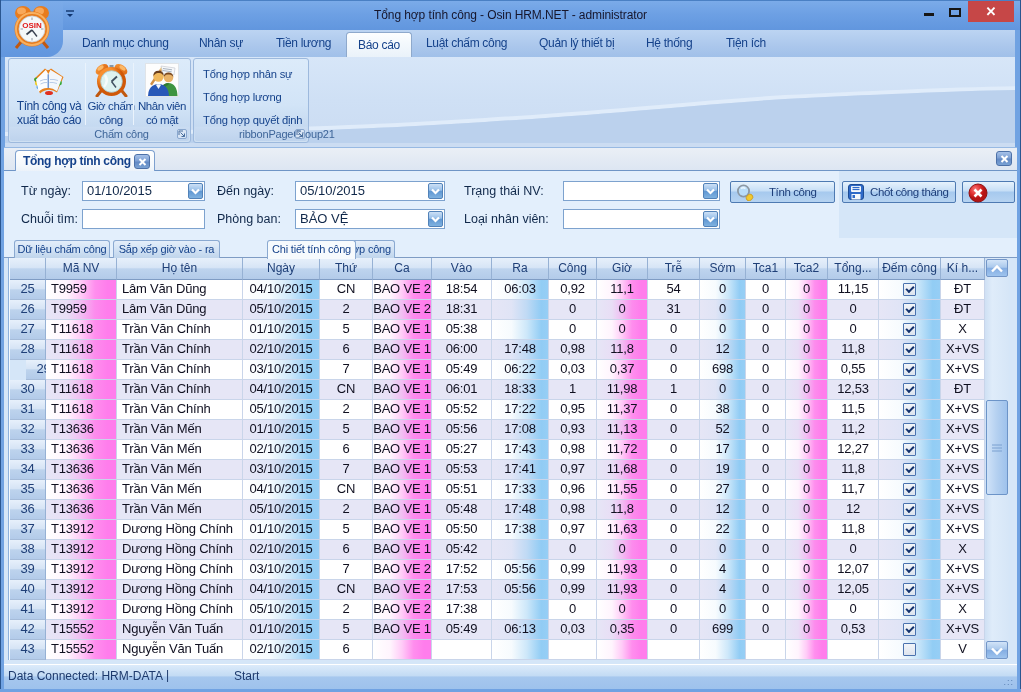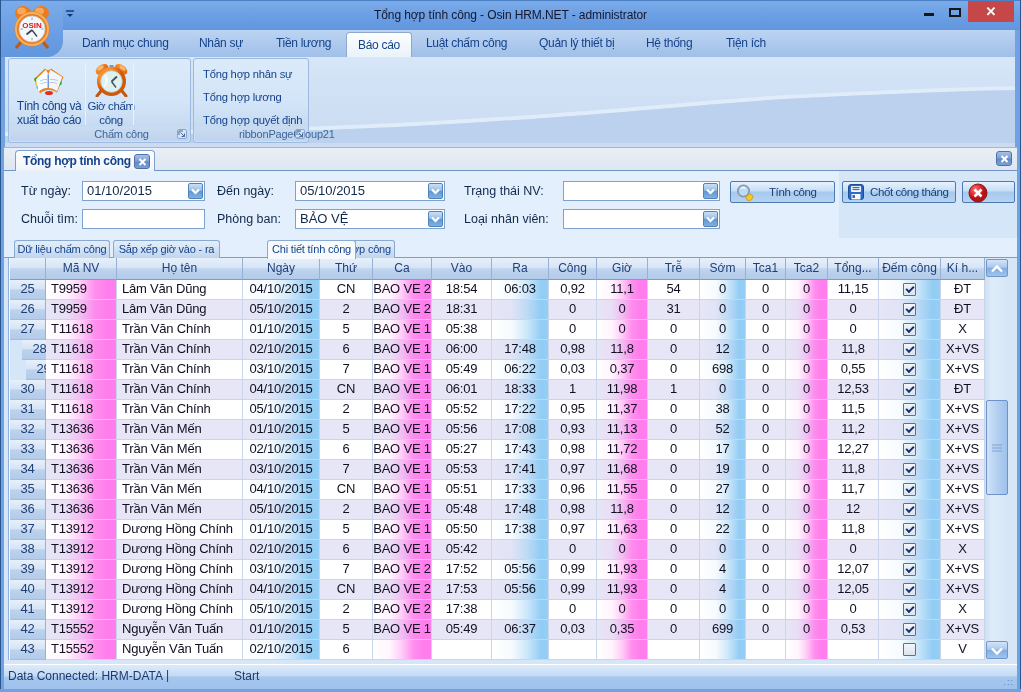--- a/index.html
+++ b/index.html
@@ -206,20 +206,40 @@
             <circle cx="18.5" cy="18.5" r="10.8" fill="#ddf2f0"></circle>
             <circle cx="18.5" cy="18.5" r="10.8" fill="none" stroke="#a8c4c8" stroke-width="0.8"></circle>
             <path d="M12,12 Q16,18 11,24" stroke="#ffffff" stroke-width="2.5" fill="none" opacity="0.7"></path>
             <path d="M18.5,18.5 L24,13.5" stroke="#405060" stroke-width="1.8"></path>
             <path d="M18.5,18.5 L23,24.5" stroke="#405060" stroke-width="1.4"></path>
           </svg>
         </div>
         <div class="cap">Giờ chấm<br>công</div>
       </div>
       <div class="gsep" style="left:124px;"></div>
+      <div class="rbtn" style="left:125px;width:56px;font-size:11.5px;">
+        <div class="ic">
+          <svg width="34" height="34" viewBox="0 0 34 34">
+            <rect x="0.5" y="0.5" width="33" height="33" fill="#fdfdfd" stroke="#e0e4e8"></rect>
+            <path d="M5,21 L15,6 L17,7.5 L7,22.5 Z" fill="#d09048"></path>
+            <path d="M15,6 L17,7.5 L18.5,4.5 L16.5,3.5 Z" fill="#f0c068"></path>
+            <path d="M16,3 L30,5 L29,12 L18,10.5 Z" fill="#f6f8fa" stroke="#c8ccd4" stroke-width="0.7"></path>
+            <path d="M18,5.5 L27,6.8 M17.7,7.5 L26.7,8.8" stroke="#a0aab8" stroke-width="0.9"></path>
+            <circle cx="23.5" cy="14.5" r="4.8" fill="#e8b268"></circle>
+            <path d="M18.7,14 Q19,9.5 23.5,9.5 Q28,9.5 28.3,14 L27,12.5 Q25,11 23.5,11.5 Q21,11 20,12.8 Z" fill="#7a4a22"></path>
+            <path d="M14.5,33 Q15,20.5 23.5,20 Q32,20.5 32.5,33 Z" fill="#3e9440"></path>
+            <path d="M14.5,33 Q15,20.5 23.5,20 L23.5,22 Q18,22.5 17,33 Z" fill="#2f7a33"></path>
+            <circle cx="13.5" cy="13.5" r="5.2" fill="#f0b85c"></circle>
+            <path d="M8.2,13 Q8.5,7.8 13.5,7.8 Q18.5,7.8 18.8,13 L17,11 Q15.5,9.5 13.5,10 Q11,9.5 9.8,11.5 Z" fill="#6a3e1c"></path>
+            <path d="M3,33 Q3.5,21.5 13.5,21 Q23.5,21.5 24,33 Z" fill="#2858b8"></path>
+            <path d="M11,22 L13.5,26 L16,22 L15,21.2 L12,21.2 Z" fill="#f4f6f8"></path>
+          </svg>
+        </div>
+        <div class="cap">Nhân viên<br>có mặt</div>
+      </div>
       <div class="caption">Chấm công
         <span class="launcher">
             <svg width="8" height="8" viewBox="0 0 8 8">
               <path d="M1 1 L5 1 M1 1 L1 5 M2.5 2.5 L6.5 6.5 M6.5 6.5 L6.5 3.5 M6.5 6.5 L3.5 6.5" stroke="#4a6f9e" stroke-width="1" fill="none"></path>
             </svg>
           </span>
       </div>
     </div>
     <div class="rgroup" style="left:188px;width:116px;">
       <div class="ritem" style="top:7px;">Tổng hợp nhân sự</div>
@@ -412,21 +432,21 @@
         <div class="gcell" style="left:587px;width:51px;background:linear-gradient(90deg, rgba(255,140,238,0) 0%, rgba(255,150,240,0.1) 30%, rgba(255,140,238,0.45) 50%, rgba(255,130,236,0.9) 70%, rgba(255,125,236,1) 88%, rgba(255,125,236,1) 100%),#ffffff;">0</div>
         <div class="gcell" style="left:638px;width:52px;background:#ffffff;">0</div>
         <div class="gcell" style="left:690px;width:46px;background:linear-gradient(90deg, rgba(142,202,243,0) 0%, rgba(150,205,244,0.08) 35%, rgba(145,203,243,0.45) 62%, rgba(140,202,244,0.95) 88%, rgba(150,206,245,1) 100%),#ffffff;">0</div>
         <div class="gcell" style="left:736px;width:40px;background:#ffffff;">0</div>
         <div class="gcell" style="left:776px;width:42px;background:linear-gradient(90deg, rgba(255,140,238,0) 0%, rgba(255,150,240,0.1) 30%, rgba(255,140,238,0.45) 50%, rgba(255,130,236,0.9) 70%, rgba(255,125,236,1) 88%, rgba(255,125,236,1) 100%),#ffffff;">0</div>
         <div class="gcell" style="left:818px;width:51px;background:#ffffff;">0</div>
         <div class="gcell" style="left:869px;width:62px;background:linear-gradient(90deg, rgba(142,202,243,0) 0%, rgba(150,205,244,0.08) 35%, rgba(145,203,243,0.45) 62%, rgba(140,202,244,0.95) 88%, rgba(150,206,245,1) 100%),#ffffff;"><span class="cb checked"></span></div>
         <div class="gcell" style="left:931px;width:44px;background:#ffffff;">X</div>
       </div>
       <div class="grow" style="top:82px;">
-        <div class="gcell icell" style="left:12px;width:36px;">28</div>
+        <div class="gcell icell" style="left:0px;width:36px;">28</div>
         <div class="gcell" style="left:36px;width:71px;background:linear-gradient(90deg, rgba(255,140,238,0) 0%, rgba(255,150,240,0.1) 30%, rgba(255,140,238,0.45) 50%, rgba(255,130,236,0.9) 70%, rgba(255,125,236,1) 88%, rgba(255,125,236,1) 100%),#e6e6f6;text-align:left;padding-left:5px;">T11618</div>
         <div class="gcell" style="left:107px;width:126px;background:#e6e6f6;text-align:left;padding-left:5px;">Trần Văn Chính</div>
         <div class="gcell" style="left:233px;width:77px;background:linear-gradient(90deg, rgba(142,202,243,0) 0%, rgba(150,205,244,0.08) 35%, rgba(145,203,243,0.45) 62%, rgba(140,202,244,0.95) 88%, rgba(150,206,245,1) 100%),#e6e6f6;">02/10/2015</div>
         <div class="gcell" style="left:310px;width:53px;background:#e6e6f6;">6</div>
         <div class="gcell" style="left:363px;width:59px;background:linear-gradient(90deg, rgba(255,140,238,0) 0%, rgba(255,150,240,0.1) 30%, rgba(255,140,238,0.45) 50%, rgba(255,130,236,0.9) 70%, rgba(255,125,236,1) 88%, rgba(255,125,236,1) 100%),#e6e6f6;">BAO VE 1</div>
         <div class="gcell" style="left:422px;width:60px;background:#e6e6f6;">06:00</div>
         <div class="gcell" style="left:482px;width:57px;background:linear-gradient(90deg, rgba(142,202,243,0) 0%, rgba(150,205,244,0.08) 35%, rgba(145,203,243,0.45) 62%, rgba(140,202,244,0.95) 88%, rgba(150,206,245,1) 100%),#e6e6f6;">17:48</div>
         <div class="gcell" style="left:539px;width:48px;background:#e6e6f6;">0,98</div>
         <div class="gcell" style="left:587px;width:51px;background:linear-gradient(90deg, rgba(255,140,238,0) 0%, rgba(255,150,240,0.1) 30%, rgba(255,140,238,0.45) 50%, rgba(255,130,236,0.9) 70%, rgba(255,125,236,1) 88%, rgba(255,125,236,1) 100%),#e6e6f6;">11,8</div>
         <div class="gcell" style="left:638px;width:52px;background:#e6e6f6;">0</div>
@@ -685,21 +705,21 @@
         <div class="gcell" style="left:931px;width:44px;background:#ffffff;">X</div>
       </div>
       <div class="grow" style="top:362px;">
         <div class="gcell icell" style="left:0px;width:36px;">42</div>
         <div class="gcell" style="left:36px;width:71px;background:linear-gradient(90deg, rgba(255,140,238,0) 0%, rgba(255,150,240,0.1) 30%, rgba(255,140,238,0.45) 50%, rgba(255,130,236,0.9) 70%, rgba(255,125,236,1) 88%, rgba(255,125,236,1) 100%),#e6e6f6;text-align:left;padding-left:5px;">T15552</div>
         <div class="gcell" style="left:107px;width:126px;background:#e6e6f6;text-align:left;padding-left:5px;">Nguyễn Văn Tuấn</div>
         <div class="gcell" style="left:233px;width:77px;background:linear-gradient(90deg, rgba(142,202,243,0) 0%, rgba(150,205,244,0.08) 35%, rgba(145,203,243,0.45) 62%, rgba(140,202,244,0.95) 88%, rgba(150,206,245,1) 100%),#e6e6f6;">01/10/2015</div>
         <div class="gcell" style="left:310px;width:53px;background:#e6e6f6;">5</div>
         <div class="gcell" style="left:363px;width:59px;background:linear-gradient(90deg, rgba(255,140,238,0) 0%, rgba(255,150,240,0.1) 30%, rgba(255,140,238,0.45) 50%, rgba(255,130,236,0.9) 70%, rgba(255,125,236,1) 88%, rgba(255,125,236,1) 100%),#e6e6f6;">BAO VE 1</div>
         <div class="gcell" style="left:422px;width:60px;background:#e6e6f6;">05:49</div>
-        <div class="gcell" style="left:482px;width:57px;background:linear-gradient(90deg, rgba(142,202,243,0) 0%, rgba(150,205,244,0.08) 35%, rgba(145,203,243,0.45) 62%, rgba(140,202,244,0.95) 88%, rgba(150,206,245,1) 100%),#e6e6f6;">06:37</div>
+        <div class="gcell" style="left:482px;width:57px;background:linear-gradient(90deg, rgba(142,202,243,0) 0%, rgba(150,205,244,0.08) 35%, rgba(145,203,243,0.45) 62%, rgba(140,202,244,0.95) 88%, rgba(150,206,245,1) 100%),#e6e6f6;">06:13</div>
         <div class="gcell" style="left:539px;width:48px;background:#e6e6f6;">0,03</div>
         <div class="gcell" style="left:587px;width:51px;background:linear-gradient(90deg, rgba(255,140,238,0) 0%, rgba(255,150,240,0.1) 30%, rgba(255,140,238,0.45) 50%, rgba(255,130,236,0.9) 70%, rgba(255,125,236,1) 88%, rgba(255,125,236,1) 100%),#e6e6f6;">0,35</div>
         <div class="gcell" style="left:638px;width:52px;background:#e6e6f6;">0</div>
         <div class="gcell" style="left:690px;width:46px;background:linear-gradient(90deg, rgba(142,202,243,0) 0%, rgba(150,205,244,0.08) 35%, rgba(145,203,243,0.45) 62%, rgba(140,202,244,0.95) 88%, rgba(150,206,245,1) 100%),#e6e6f6;">699</div>
         <div class="gcell" style="left:736px;width:40px;background:#e6e6f6;">0</div>
         <div class="gcell" style="left:776px;width:42px;background:linear-gradient(90deg, rgba(255,140,238,0) 0%, rgba(255,150,240,0.1) 30%, rgba(255,140,238,0.45) 50%, rgba(255,130,236,0.9) 70%, rgba(255,125,236,1) 88%, rgba(255,125,236,1) 100%),#e6e6f6;">0</div>
         <div class="gcell" style="left:818px;width:51px;background:#e6e6f6;">0,53</div>
         <div class="gcell" style="left:869px;width:62px;background:linear-gradient(90deg, rgba(142,202,243,0) 0%, rgba(150,205,244,0.08) 35%, rgba(145,203,243,0.45) 62%, rgba(140,202,244,0.95) 88%, rgba(150,206,245,1) 100%),#e6e6f6;"><span class="cb checked"></span></div>
         <div class="gcell" style="left:931px;width:44px;background:#e6e6f6;">X+VS</div>
       </div>

